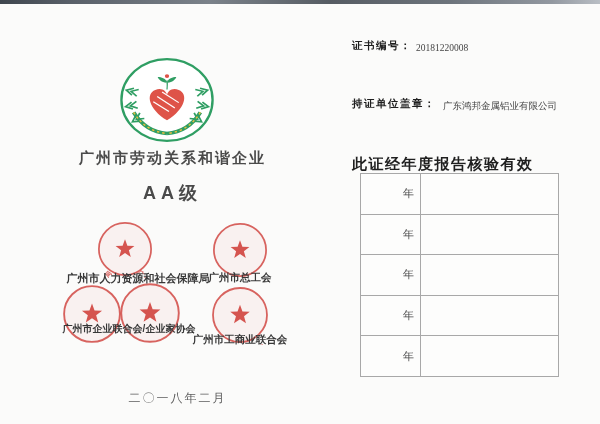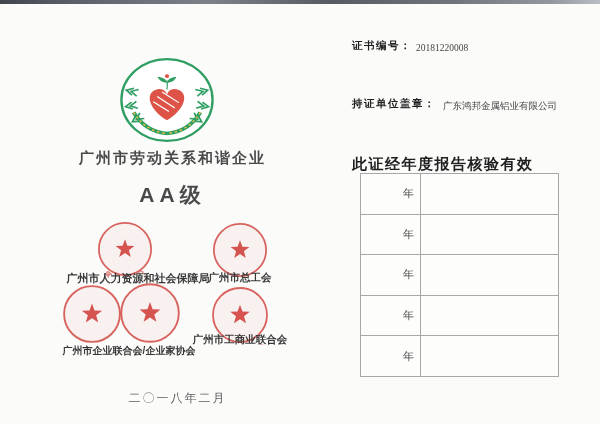--- a/index.html
+++ b/index.html
@@ -6,21 +6,21 @@
   .scan{
     position:relative;width:600px;height:424px;background:#fbfbfa;
     font-family:"Liberation Sans","DejaVu Sans",sans-serif;overflow:hidden;
   }
   .abs{position:absolute;}
   .scan-edge{left:0;top:0;width:600px;height:4px;
     background:linear-gradient(to right,#3f464e 0%,#596069 12%,#7b828a 35%,#565c63 55%,#6d747c 75%,#9298a0 92%,#b9bec4 100%);}
   
   .title{left:25px;top:149px;width:295px;text-align:center;font-size:15px;
     font-weight:bold;color:#4a4a4a;letter-spacing:2px;}
-  .grade{left:25px;top:181px;width:295px;text-align:center;font-size:21px;
+  .grade{left:25px;top:181px;width:295px;text-align:center;font-size:18px;
     font-weight:bold;color:#4a4a4a;letter-spacing:5px;}
   .seal-label{font-size:11px;font-weight:bold;color:#383838;white-space:nowrap;
     transform:translateX(-50%);}
   .date-line{left:25px;top:358px;width:305px;text-align:center;font-size:12px;
     color:#5c5c5c;letter-spacing:2px;margin-top:32px;}
   
   .seal-ring{fill:#d0423d;fill-opacity:0.05;stroke:#d0423d;stroke-opacity:0.82;stroke-width:3;}
   .seal-star{fill:#d0423d;fill-opacity:0.9;}
   .seal-text{font-size:11px;font-weight:bold;fill:#d0423d;fill-opacity:0.85;text-anchor:middle;}
   .emb-ring{fill:#ffffff;stroke:#2f9e63;stroke-width:2.4;}
@@ -137,21 +137,21 @@
         </defs>
       <circle class="seal-ring" cx="50" cy="50" r="45"></circle>
       <polygon class="seal-star" points="50,33 54.1,44.3 66.2,44.7 56.7,52.2 60,63.8 50,57 40,63.8 43.3,52.2 33.8,44.7 45.9,44.3"></polygon>
       <text class="seal-text" style="letter-spacing:5px;">
         <textPath href="#sArc4" startOffset="50%">广州市工商业联合会</textPath>
       </text>
     </svg>
 
     <div class="abs seal-label" style="left:138px;top:271px;">广州市人力资源和社会保障局</div>
     <div class="abs seal-label" style="left:240px;top:271px;font-size:10.5px;">广州市总工会</div>
-    <div class="abs seal-label" style="left:123px;top:344px;font-size:10px;padding-left:12px;">广州市企业联合会/企业家协会</div>
+    <div class="abs seal-label" style="left:123px;top:322px;font-size:10px;padding-left:12px;">广州市企业联合会/企业家协会</div>
     <div class="abs seal-label" style="left:240px;top:333px;font-size:10.5px;">广州市工商业联合会</div>
 
     <div class="abs date-line">二〇一八年二月</div>
   </div>
 
   <div>
     <div class="abs r-label" style="left:352px;top:39px;">证书编号：</div>
     <div class="abs r-value" style="left:406px;top:43px;">20181220008</div>
 
     <div class="abs r-label" style="left:352px;top:97px;">持证单位盖章：</div>

